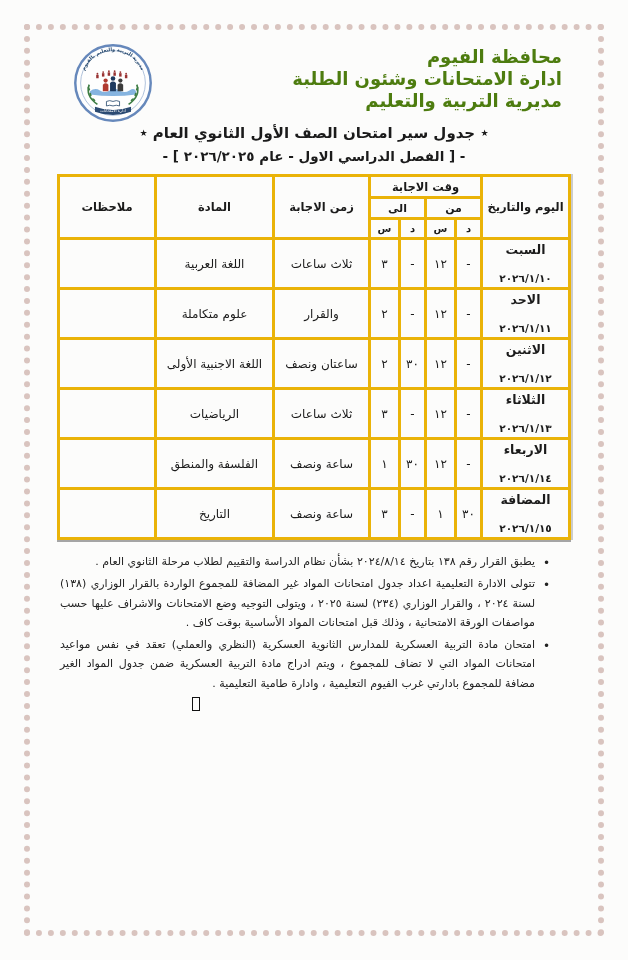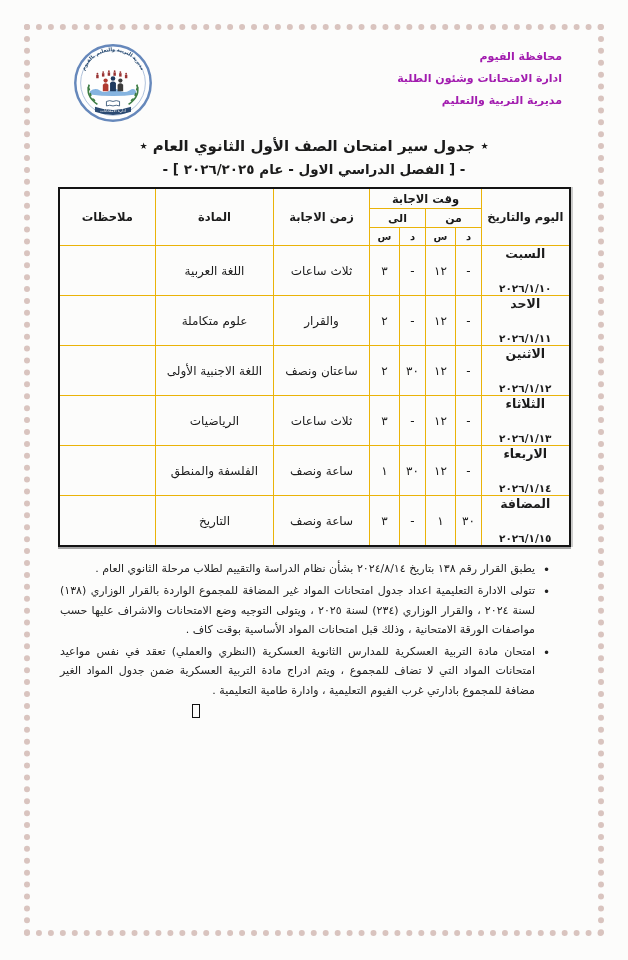--- a/index.html
+++ b/index.html
@@ -14,41 +14,41 @@
     position:absolute; top:24px; left:24px; right:24px; bottom:24px;
     border:6px dotted #d9c4bf;
     box-sizing:border-box;
     padding:12px 14px;
   }
   
   .doc-header { position:relative; height:82px; }
   .logo { position:absolute; left:28px; top:0; width:82px; height:82px; }
   .letterhead {
     position:absolute; right:22px; top:4px;
-    text-align:right; font-weight:bold; font-size:11px; line-height:22px; color:#a21caf;
-  }
-  
-  .titles { text-align:center; font-weight:bold; margin-top:13px; }
+    text-align:right; font-weight:bold; font-size:18px; line-height:22px; color:#4d7c0f;
+  }
+  
+  .titles { text-align:center; font-weight:bold; margin-top:0; }
   .title { font-size:15px; letter-spacing:0; }
   .subtitle { font-size:13.5px; margin-top:6px; }
   
   table.schedule {
     width:511px; margin:10px auto 0; border-collapse:collapse; table-layout:fixed;
     border:2.5px solid #141414; box-shadow:0 2px 0 rgba(60,60,60,.45), 2px 0 0 rgba(60,60,60,.25);
   }
   table.schedule th, table.schedule td {
-    border:1px solid #eab308; text-align:center; vertical-align:middle; padding:0 2px;
+    border:3px solid #eab308; text-align:center; vertical-align:middle; padding:0 2px;
   }
   thead th { font-weight:bold; font-size:11.5px; height:19px; }
   thead tr.sub th { font-size:11px; height:18px; }
   thead tr.subsub th { font-size:10px; height:17px; font-weight:bold; }
   tbody td { height:47px; font-size:12px; }
   td.cell-subject { border-left-width:2.5px; }
   .day { font-weight:bold; font-size:12.5px; line-height:15px; }
-  .date { font-weight:bold; font-size:10.5px; line-height:14px; margin-top:20px; }
+  .date { font-weight:bold; font-size:10.5px; line-height:14px; margin-top:14px; }
   .num { font-size:12px; }
   
   .notes-sec { margin:12px 16px 0 10px; }
   .notes-heading { font-weight:bold; font-size:13px; }
   ul.bullets { margin:7px 18px 0 6px; padding:0; list-style:none; }
   ul.bullets li {
     position:relative; padding-right:15px; margin-bottom:3px;
     font-size:11px; line-height:1.75; text-align:justify; color:#222;
   }
   ul.bullets li .marker { position:absolute; right:0; top:1px; font-size:12px; }

